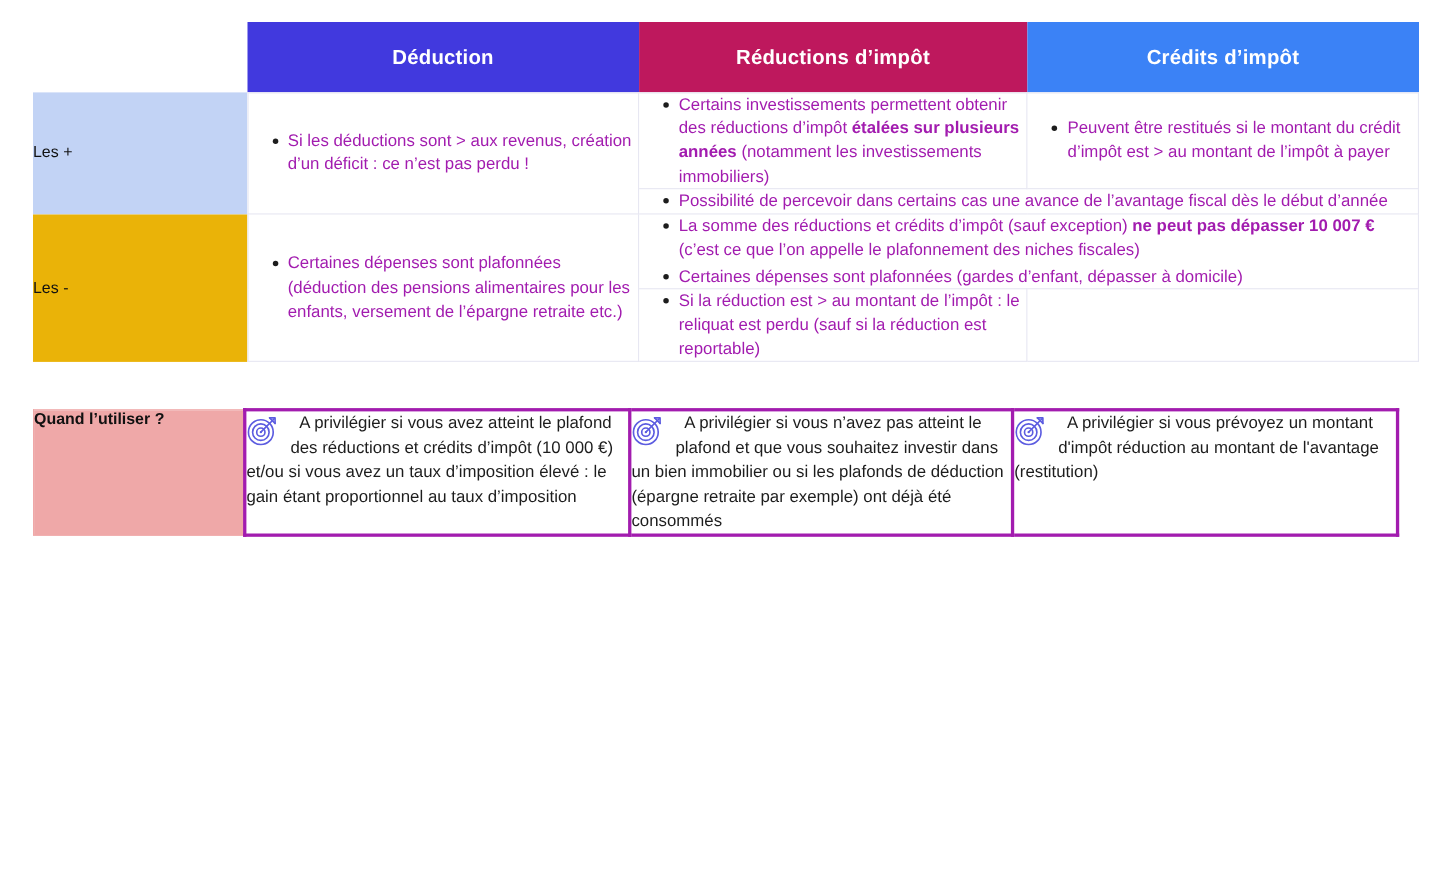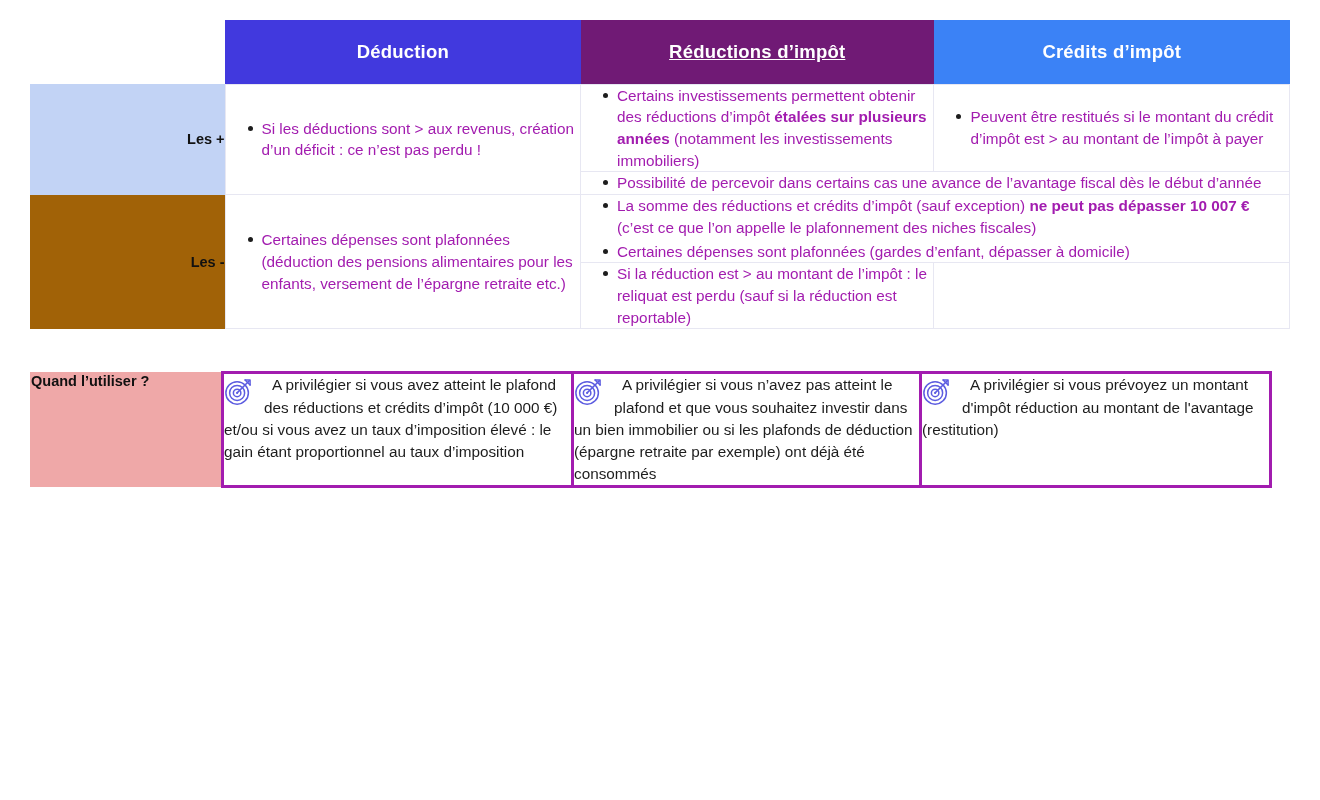--- a/index.html
+++ b/index.html
@@ -49,33 +49,32 @@
   .hdr {
     height: 64px;
     text-align: center;
     color: #ffffff;
     font-size: 18.5px;
     font-weight: 600;
     letter-spacing: .2px;
     border: none !important;
   }
   .hdr-ded { background: #4139DE; }
-  .hdr-red { background: #701a75; text-decoration: underline; }
+  .hdr-red { background: #be185d; }
   .hdr-cre { background: #3b82f6; }
 
   .rowlabel {
     font-size: 14.5px;
-    font-weight: 700;
+    font-weight: 400;
     color: #111111;
     padding-left: 18px;
     border: none !important;
-    text-align: right;
   }
   .rowlabel-plus  { background: #C2D3F5; }
-  .rowlabel-minus { background: #a16207; }
+  .rowlabel-minus { background: #eab308; }
 
   .cell {
     background: #ffffff;
     padding: 14px 16px 14px 10px;
     vertical-align: middle;
   }
   .cell.top { vertical-align: middle; }
 
   ul.bl {
     margin: 0;

